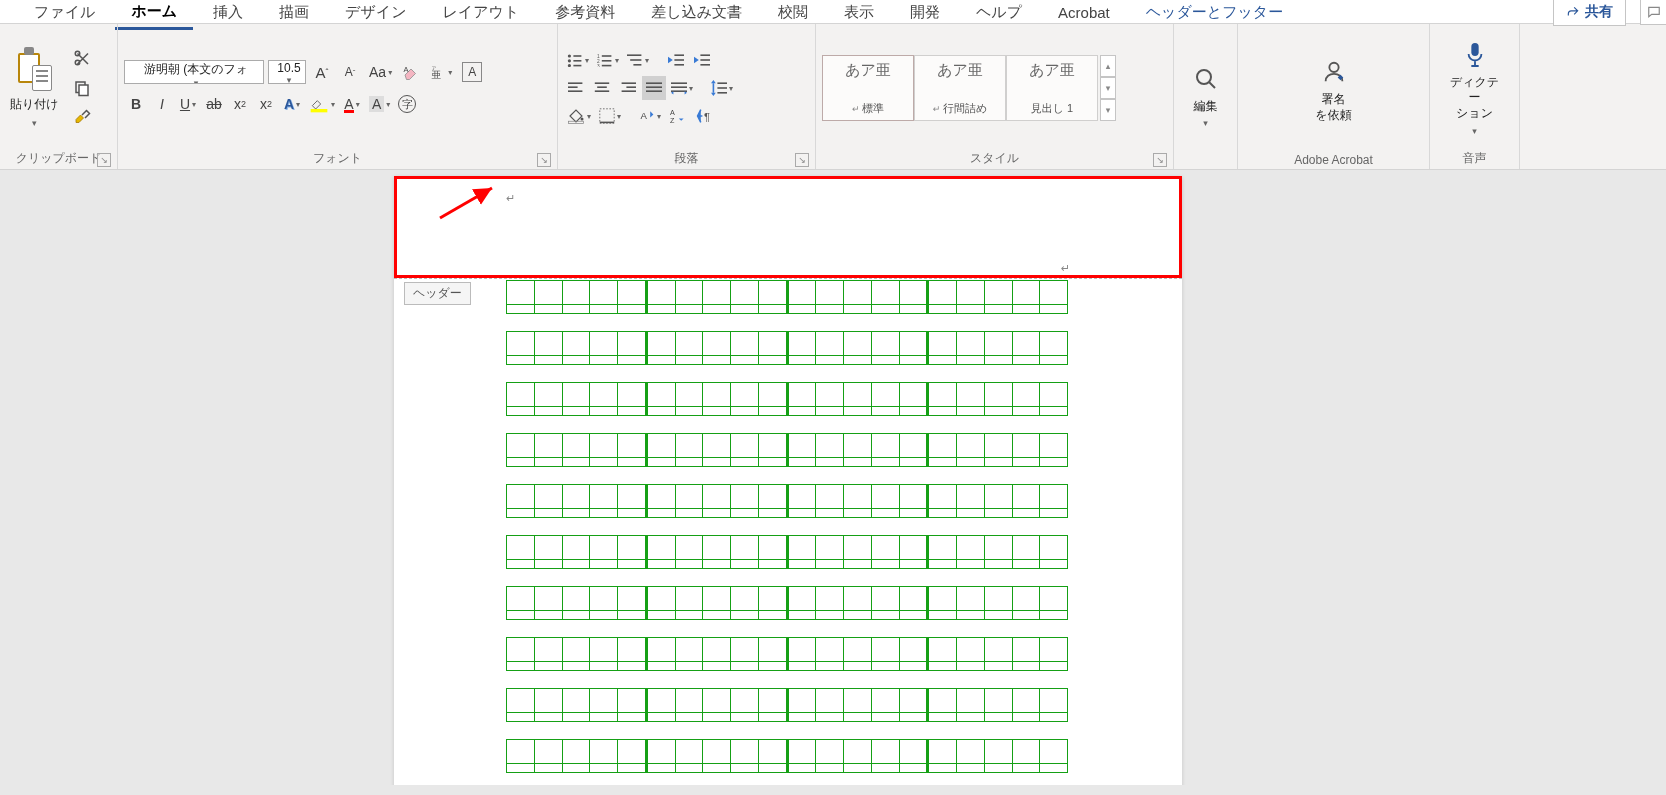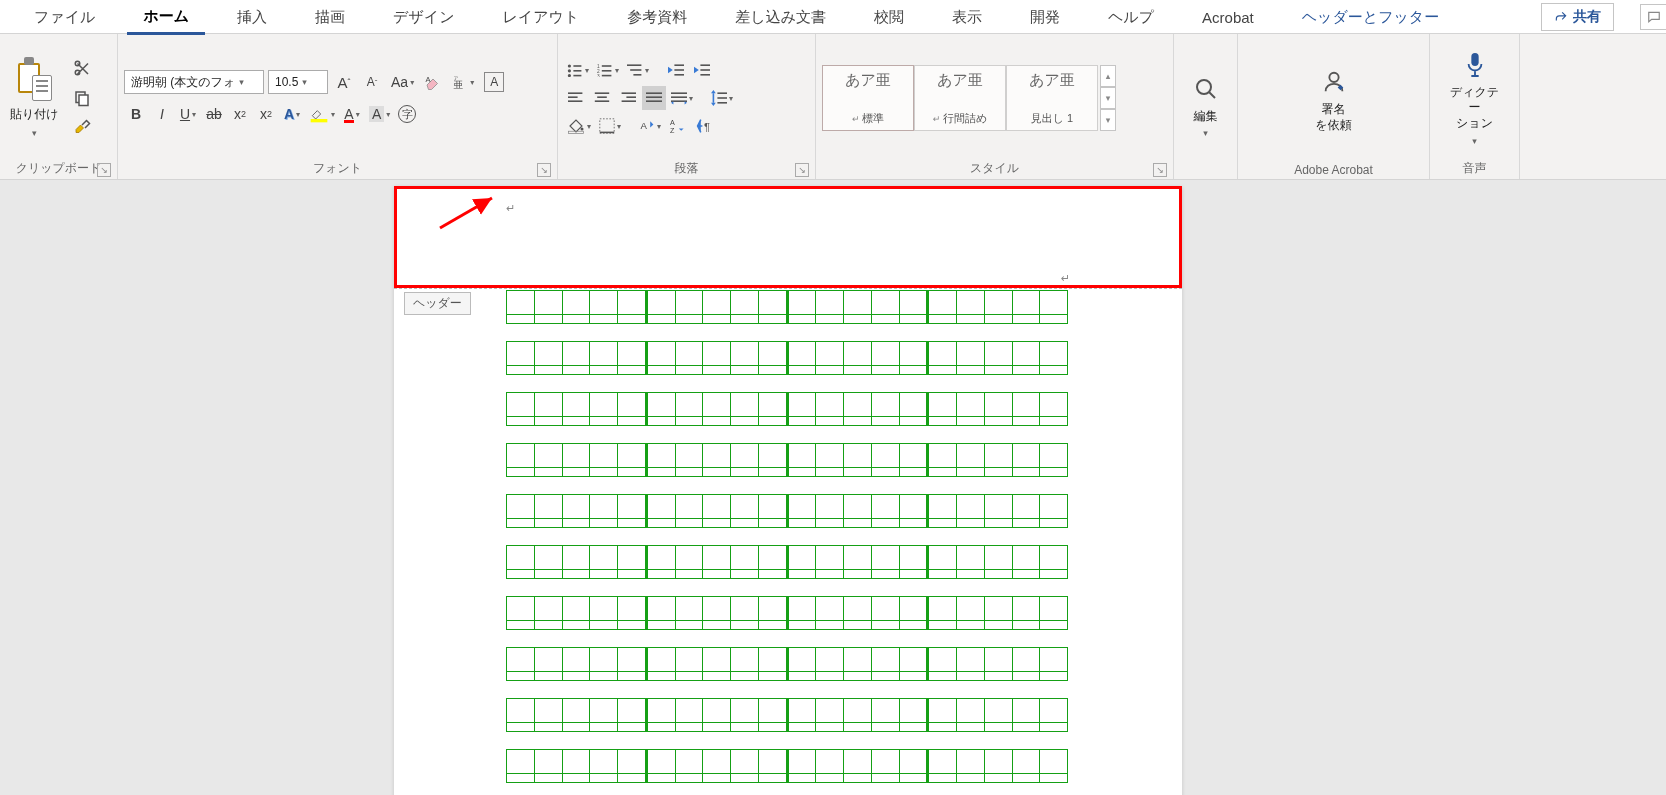--- a/index.html
+++ b/index.html
@@ -10,25 +10,25 @@
   width: 1666px;
   height: 795px;
   overflow: hidden;
   color: #222;
 }
 
 
 .tabs {
   display: flex;
   align-items: center;
-  height: 34px;
+  height: 24px;
   background: #fff;
   border-bottom: 1px solid #d4d4d4;
   padding-left: 18px;
-  gap: 16px;
+  gap: 4px;
 }
 .tabs .tab {
   padding: 8px 16px 6px 16px;
   color: #444;
   font-size: 15px;
   cursor: pointer;
   white-space: nowrap;
 }
 .tabs .tab.active {
   color: #000000;
@@ -152,27 +152,27 @@
 .font-top {
   display: flex; gap: 4px; align-items: center; margin-bottom: 4px;
 }
 .font-bottom {
   display: flex; gap: 2px; align-items: center;
 }
 .font-col { display: flex; flex-direction: column; gap: 4px; }
 .combo {
   display: flex; align-items: center;
   border: 1px solid #ababab; background: #fff; height: 24px;
-  font-size: 12px; padding: 0 2px 0 6px;
+  font-size: 12px; padding: 0 2px 0 6px; flex-direction: column;
 }
 .combo .caret {
   padding: 0 4px; color: #666; font-size: 9px;
 }
 .font-name { width: 140px; overflow: hidden; }
-.font-size { width: 60px; }
+.font-size { width: 38px; }
 .ibtn {
   min-width: 24px; height: 24px;
   display: inline-flex; align-items: center; justify-content: center;
   cursor: pointer; color: #444; font-size: 14px;
   padding: 0 3px;
 }
 .ibtn.split::after {
   content: '▾'; font-size: 8px; margin-left: 2px; color: #666;
 }
 .ibtn svg { pointer-events: none; }

